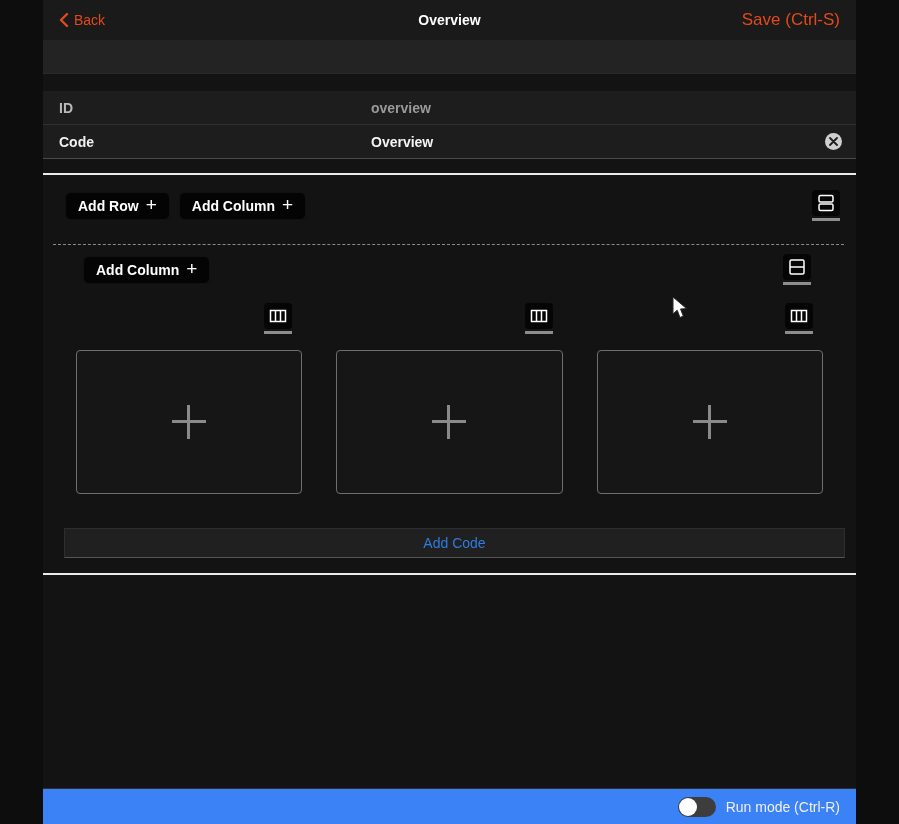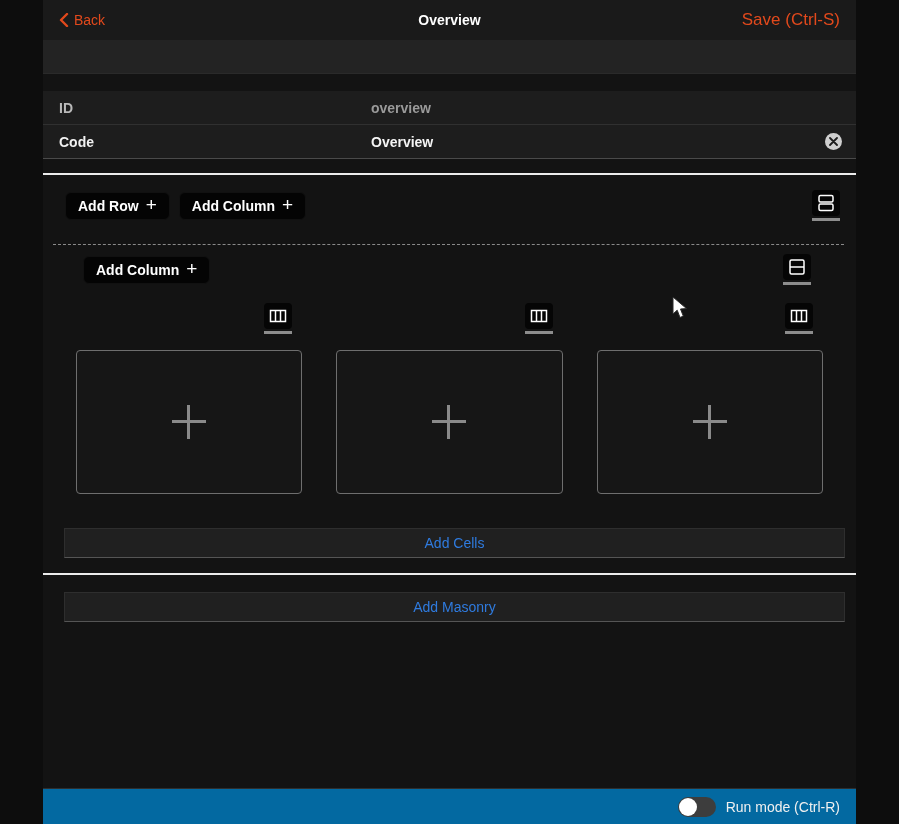--- a/index.html
+++ b/index.html
@@ -73,21 +73,21 @@
     margin:0 11px 0 21px; height:30px; background:#202020;
     border:1px solid #2e2e2e; border-bottom-color:#555;
     display:flex; align-items:center; justify-content:center;
     font-size:14px; color:#2f7bdf; cursor:pointer;
   }
   .add-bar.block { margin-top:34px; }
   .add-bar.masonry { margin-top:17px; }
   
   .footer {
     position:absolute; left:0; right:0; bottom:0; height:36px;
-    background:#0369a1; border-top:1px solid #2e2e2e;
+    background:#3b82f6; border-top:1px solid #2e2e2e;
     display:flex; align-items:center; justify-content:flex-end; gap:10px; padding:0 16px;
   }
   .toggle { width:38px; height:20px; border-radius:10px; background:#3d3d3d; position:relative; cursor:pointer; }
   .toggle .knob { position:absolute; left:1px; top:1px; width:18px; height:18px; border-radius:50%; background:#ffffff; }
   .run-label { font-size:14px; color:#f0f0f0; }
   
   .cursor { position:absolute; left:629px; top:296px; pointer-events:none; z-index:50; }
 </style>
 </head>
 <body>
@@ -213,28 +213,25 @@
     </div>
     <div class="cell">
       <div class="plus-shape"></div>
     </div>
     <div class="cell">
       <div class="plus-shape"></div>
     </div>
   </div>
 
   <div class="add-bar block">
-    <span>Add Cells</span>
+    <span>Add Code</span>
   </div>
 
   <div class="white-line second"></div>
 
-  <div class="add-bar masonry">
-    <span>Add Masonry</span>
-  </div>
 
   <div class="footer">
     <div class="toggle">
       <div class="knob"></div>
     </div>
     <div class="run-label">Run mode (Ctrl-R)</div>
   </div>
 
   <div class="cursor">
     <svg width="17" height="24" viewBox="0 0 17 24">

